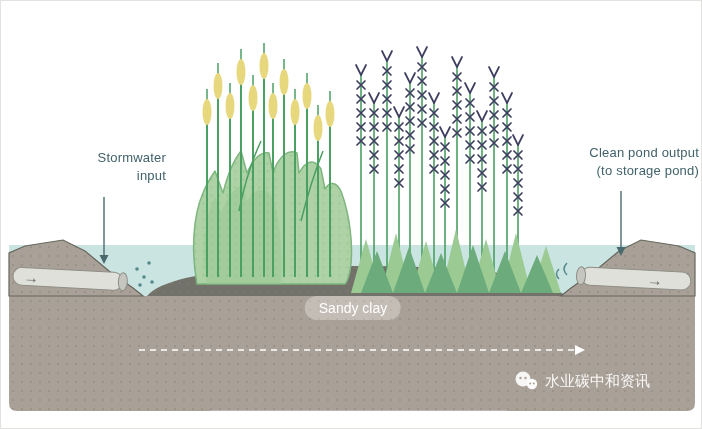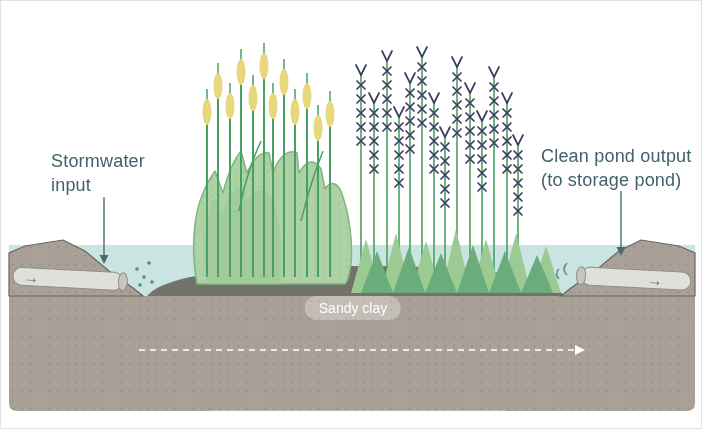--- a/index.html
+++ b/index.html
@@ -3,22 +3,22 @@
 <meta charset="utf-8">
 <style>
   html,body{margin:0;padding:0;background:#ffffff;}
   .frame{
     position:relative;width:702px;height:429px;overflow:hidden;
     background:#ffffff;border:1px solid #e2e2e0;box-sizing:border-box;
     font-family:"Liberation Sans", sans-serif;
   }
   .scene{position:absolute;left:0;top:0;}
   .lbl{
-    position:absolute;white-space:pre-line;text-align:left;
-    color:var(--labelText);font-size:18px;line-height:1.35;letter-spacing:.2px;
+    position:absolute;white-space:pre-line;text-align:right;
+    color:var(--labelText);font-size:13px;line-height:1.35;letter-spacing:.2px;
   }
   .pill{
     position:absolute;transform:translate(-50%,-50%);
     color:#ffffff;font-size:14px;white-space:nowrap;
     padding:4px 14px;border-radius:13px;background:rgba(255,255,255,0.30);
   }
   .pill.flow{background:rgba(255,255,255,0.22);}
   .watermark{
     position:absolute;left:514px;top:370px;display:flex;align-items:center;gap:6px;
     color:rgba(255,255,255,0.93);font-size:15px;white-space:nowrap;
@@ -166,14 +166,25 @@
   <div class="lbl" style="left:50px;top:148px;width:115px;">Stormwater
 input</div>
 
   <div class="lbl" style="left:540px;top:143px;width:158px;">Clean pond output
 (to storage pond)</div>
 
   <div class="pill" style="left:352px;top:307px;">Sandy clay</div>
 
   <div class="pill flow" style="left:358px;top:381px;margin-top:40px;">Water flows through the wetland to be cleaned</div>
 
+  <div class="watermark">
+    <svg width="24" height="20" viewBox="0 0 24 20">
+      <circle cx="8" cy="8" r="7.5" fill="#ffffff" opacity="0.9"></circle>
+      <circle cx="5.5" cy="7" r="1.2" fill="#a9a197"></circle>
+      <circle cx="10.5" cy="7" r="1.2" fill="#a9a197"></circle>
+      <circle cx="17" cy="13" r="5.2" fill="#ffffff" opacity="0.95"></circle>
+      <circle cx="15.2" cy="12.5" r="1" fill="#a9a197"></circle>
+      <circle cx="18.8" cy="12.5" r="1" fill="#a9a197"></circle>
+    </svg>
+    <span>水业碳中和资讯</span>
+  </div>
 
 </div>
 
 </body></html>

